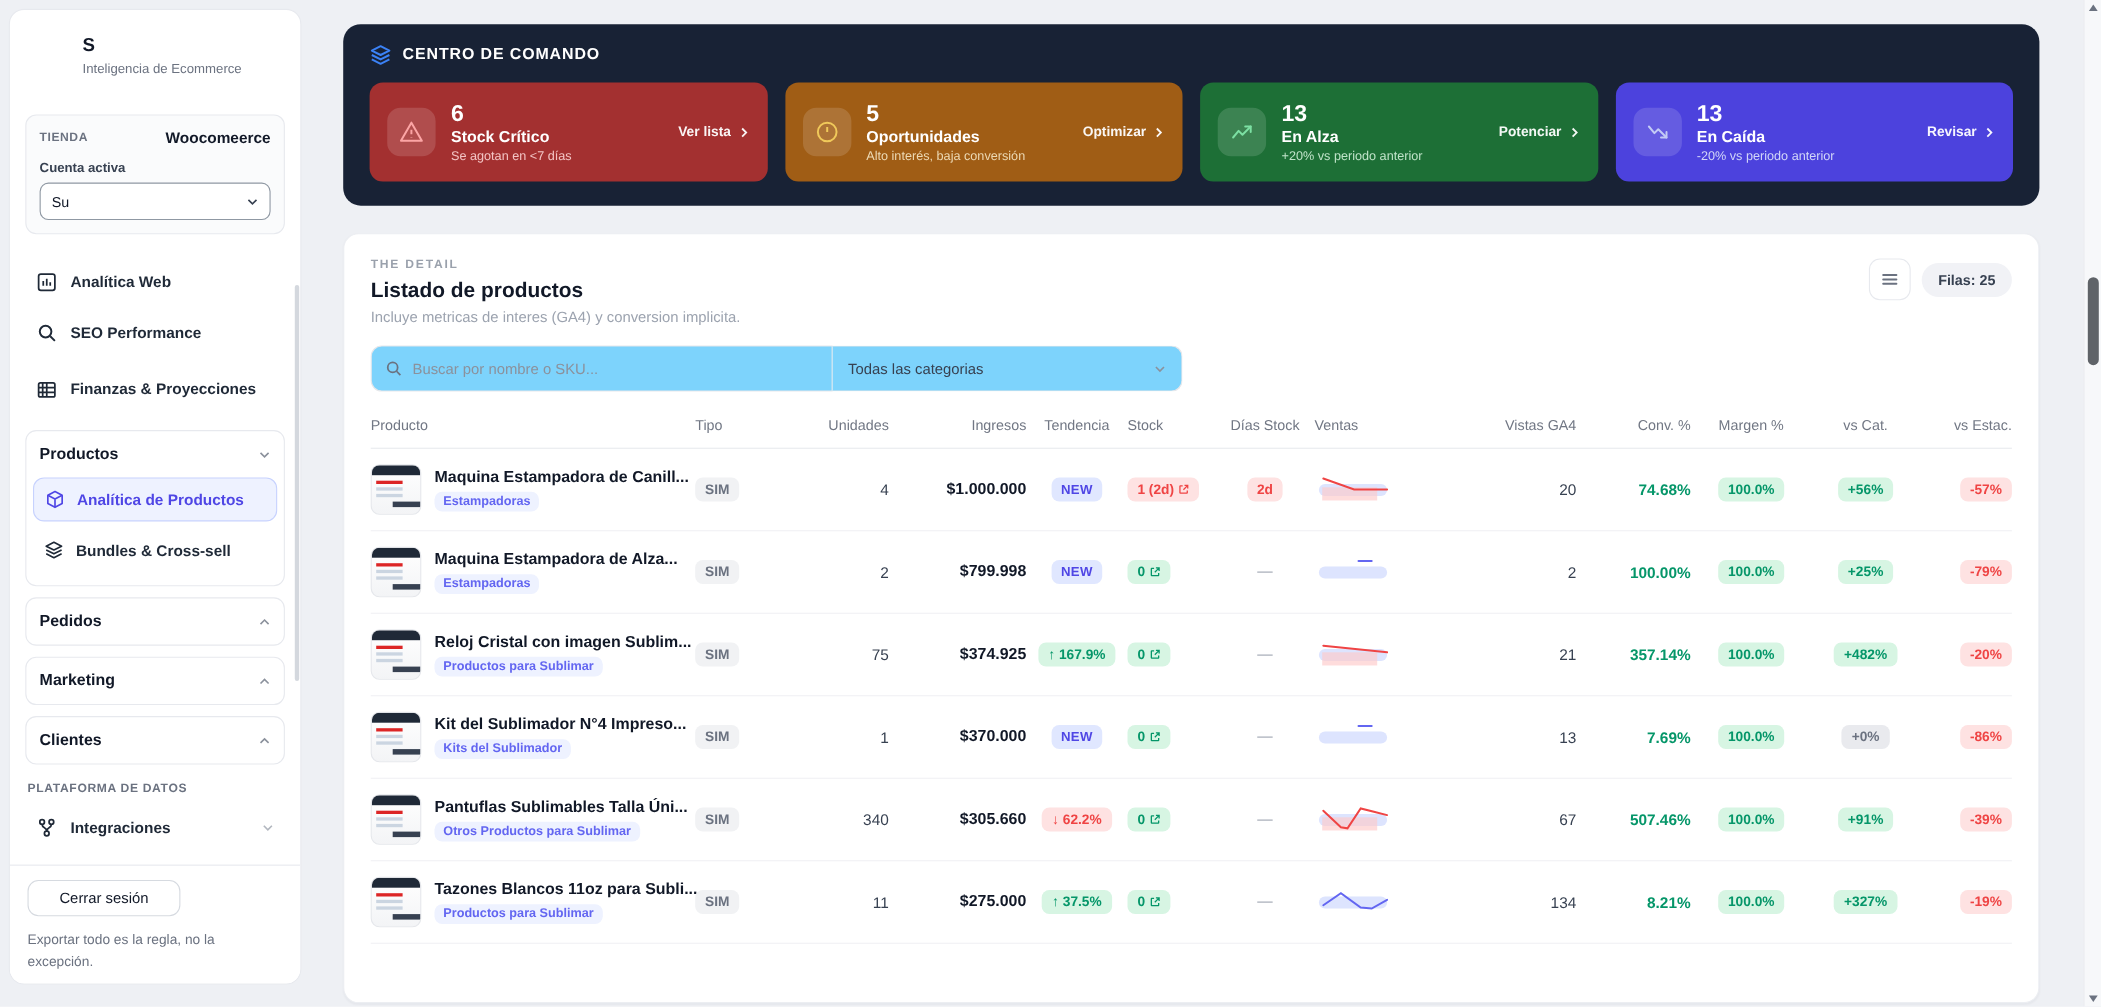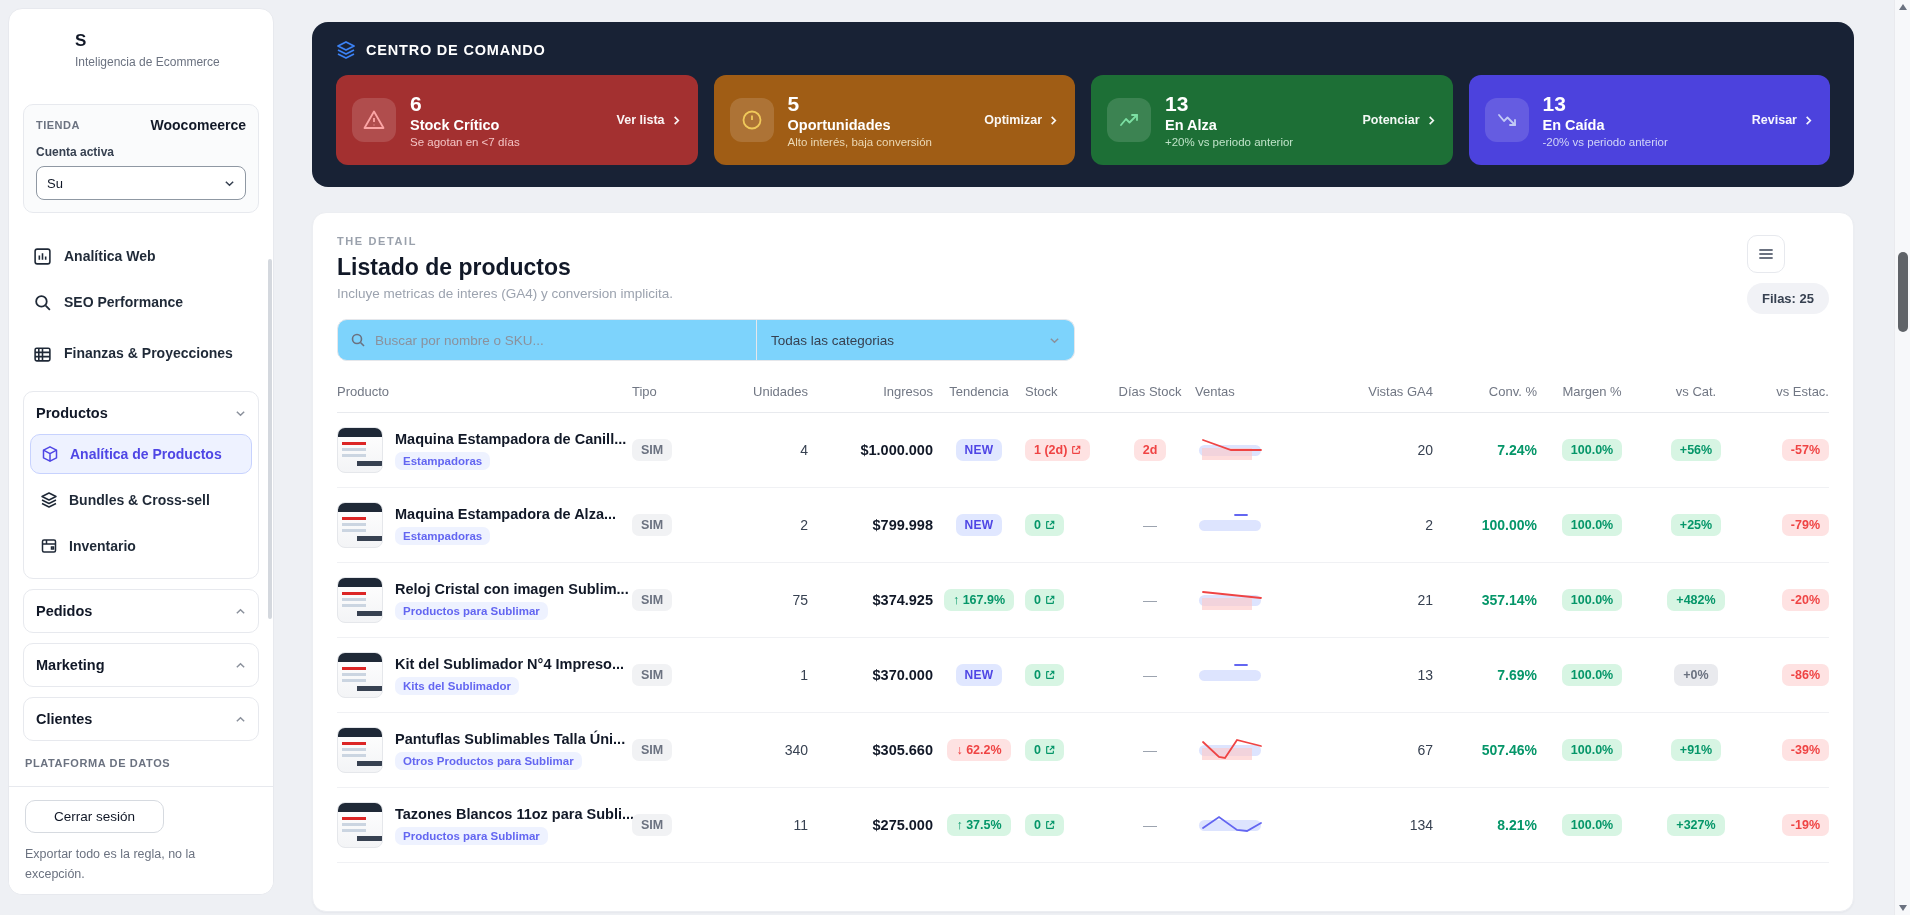--- a/index.html
+++ b/index.html
@@ -49,23 +49,23 @@
   .cc-card { border-radius:12px; height:90px; padding:12px 16px; display:flex; align-items:center; gap:14px; cursor:pointer; }
   .cc-ico { width:44px; height:44px; border-radius:12px; background:rgba(255,255,255,.14); display:flex; align-items:center; justify-content:center; flex:0 0 44px; }
   .cc-body { flex:1; min-width:0; }
   .cc-num { color:#fff; font-size:21px; font-weight:700; }
   .cc-name { color:#fff; font-size:14.5px; font-weight:700; margin-top:1px; }
   .cc-sub { font-size:11.5px; margin-top:3px; color:rgba(255,255,255,.75); white-space:nowrap; }
   .cc-action { color:rgba(255,255,255,.95); font-size:12.5px; font-weight:600; white-space:nowrap; display:flex; align-items:center; gap:6px; }
 
   .detail-card { margin:25px 40px 0 30px; background:#fff; border:1px solid #eceef2; border-radius:14px; padding:22px 24px 0 24px; height:700px; position:relative; box-shadow:0 1px 2px rgba(16,24,40,.04); }
   .eyebrow { font-size:11px; font-weight:700; letter-spacing:1.6px; color:#9aa1ac; }
-  .d-title { font-size:23px; font-weight:700; color:#111827; margin-top:7px; }
+  .d-title { font-size:19px; font-weight:700; color:#111827; margin-top:7px; }
   .d-sub { font-size:13.5px; color:#9ca3af; margin-top:5px; }
-  .d-controls { position:absolute; right:24px; top:22px; display:flex; align-items:flex-start; gap:10px;flex-direction:column; }
+  .d-controls { position:absolute; right:24px; top:22px; display:flex; align-items:center; gap:10px; }
   .menu-btn { width:38px; height:38px; border:1px solid #e7e9ee; border-radius:10px; background:#fff; display:flex; align-items:center; justify-content:center; cursor:pointer; color:#6b7280; }
   .rows-pill { background:#f1f2f6; border-radius:999px; padding:8px 15px; font-size:13px; color:#374151; font-weight:600; cursor:pointer; }
 
   .filter-row { display:flex; margin-top:18px; }
   .search-box { width:420px; height:42px; border:1px solid #e5e7eb; border-radius:10px 0 0 10px; display:flex; align-items:center; padding:0 12px; gap:9px; background:#7dd3fc; }
   .search-box input { border:none; outline:none; flex:1; font-size:13.5px; color:#374151; font-family:"Liberation Sans",sans-serif; background:transparent; }
   .search-box input::placeholder { color:#8b919c; }
   .cat-select { width:318px; height:42px; border:1px solid #e5e7eb; border-left:none; border-radius:0 10px 10px 0; display:flex; align-items:center; justify-content:space-between; padding:0 14px; font-size:13.5px; color:#374151; background:#7dd3fc; cursor:pointer; }
 
   .t-head,.t-row { display:grid; grid-template-columns:295px 78px 98px 125px 92px 80px 90px 128px 110px 104px 110px 98px 1fr; align-items:center; }
@@ -182,29 +182,20 @@
               </div>
               <div class="sub-item">
                 <span class="ico">
                   <svg viewBox="0 0 18 18" fill="none" stroke="currentColor" stroke-width="1.5" stroke-linejoin="round">
                     <path d="M9 2l7 3.5L9 9 2 5.5 9 2z"></path>
                     <path d="M2 9l7 3.5L16 9"></path>
                     <path d="M2 12.5L9 16l7-3.5"></path>
                   </svg>
                 </span>
                 <span>Bundles &amp; Cross-sell</span>
-              </div>
-              <div class="sub-item">
-                <span class="ico">
-                  <svg viewBox="0 0 18 18" fill="none" stroke="currentColor" stroke-width="1.5">
-                    <rect x="2.5" y="3" width="13" height="12" rx="1.5"></rect>
-                    <path d="M2.5 7h13M6.5 3v4M11.5 10h2v2h-2z"></path>
-                  </svg>
-                </span>
-                <span>Inventario</span>
               </div>
             </div>
           </div>
           <div class="section">
             <div class="section-head">
               <span>Pedidos</span>
               <span class="chev">
                 <svg viewBox="0 0 12 12" fill="none" stroke="#8b919c" stroke-width="1.6">
                   <path d="M2 8l4-4 4 4"></path>
                 </svg>
@@ -431,21 +422,21 @@
                   </svg>
                 </span>
               </span></div>
             <div class="ac"><span class="pill pill-red">2d</span></div>
             <div class="al"><span class="spark"><svg width="96" height="30" viewBox="0 0 96 30">
                   <rect x="4" y="12" width="62" height="11" rx="5.5" fill="#c7d2fe" opacity="0.6"></rect>
                   <rect x="7" y="15" width="50" height="12" fill="#fecaca" opacity="0.65"></rect>
                   <polyline fill="none" stroke="#ef4444" stroke-width="1.8" stroke-linecap="round" points="8,7 36,17 66,17"></polyline>
                 </svg></span></div>
             <div class="ar cell-num">20</div>
-            <div class="ar cell-conv">7.24%</div>
+            <div class="ar cell-conv">74.68%</div>
             <div class="ac"><span class="pill pill-green">100.0%</span></div>
             <div class="ac"><span class="pill pill-green">+56%</span></div>
             <div class="ar"><span class="pill pill-red">-57%</span></div>
           </div>
           <div class="t-row">
             <div class="prod-cell al">
               <div class="pimg"></div>
               <div><div class="p-name">Maquina Estampadora de Alza...</div><span class="p-cat">Estampadoras</span></div>
             </div>
             <div class="al"><span class="pill pill-sim">SIM</span></div>

